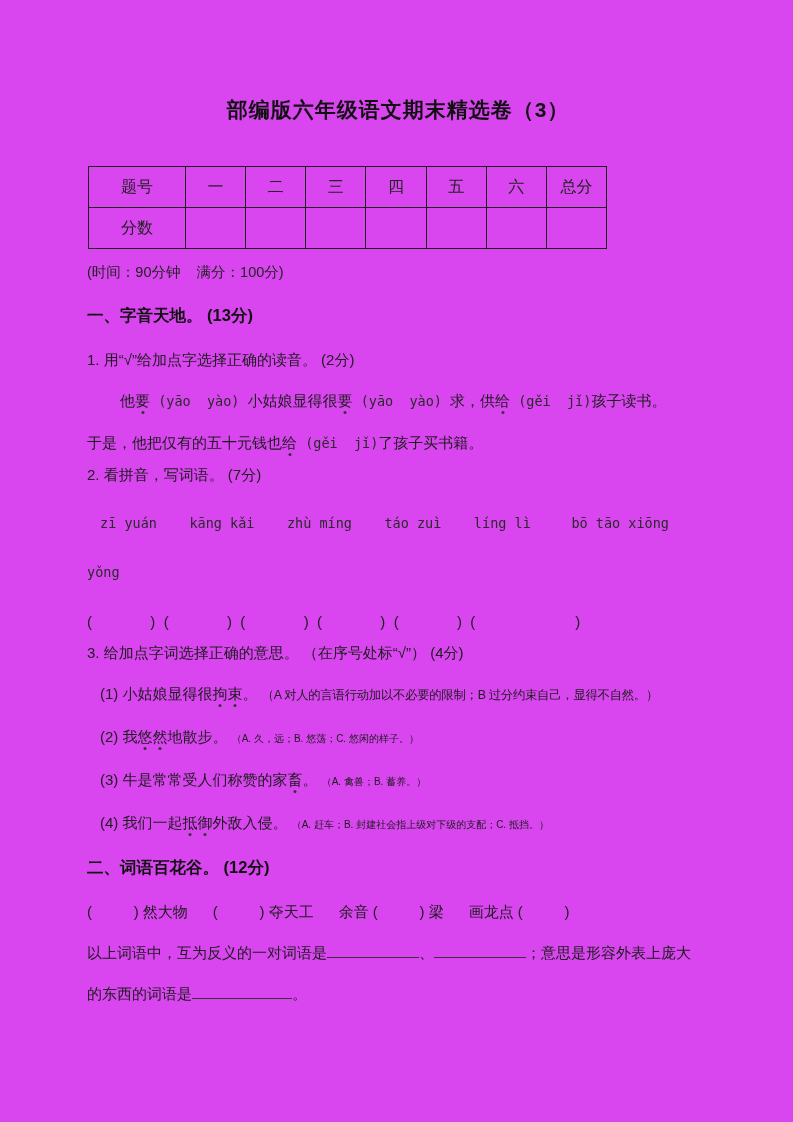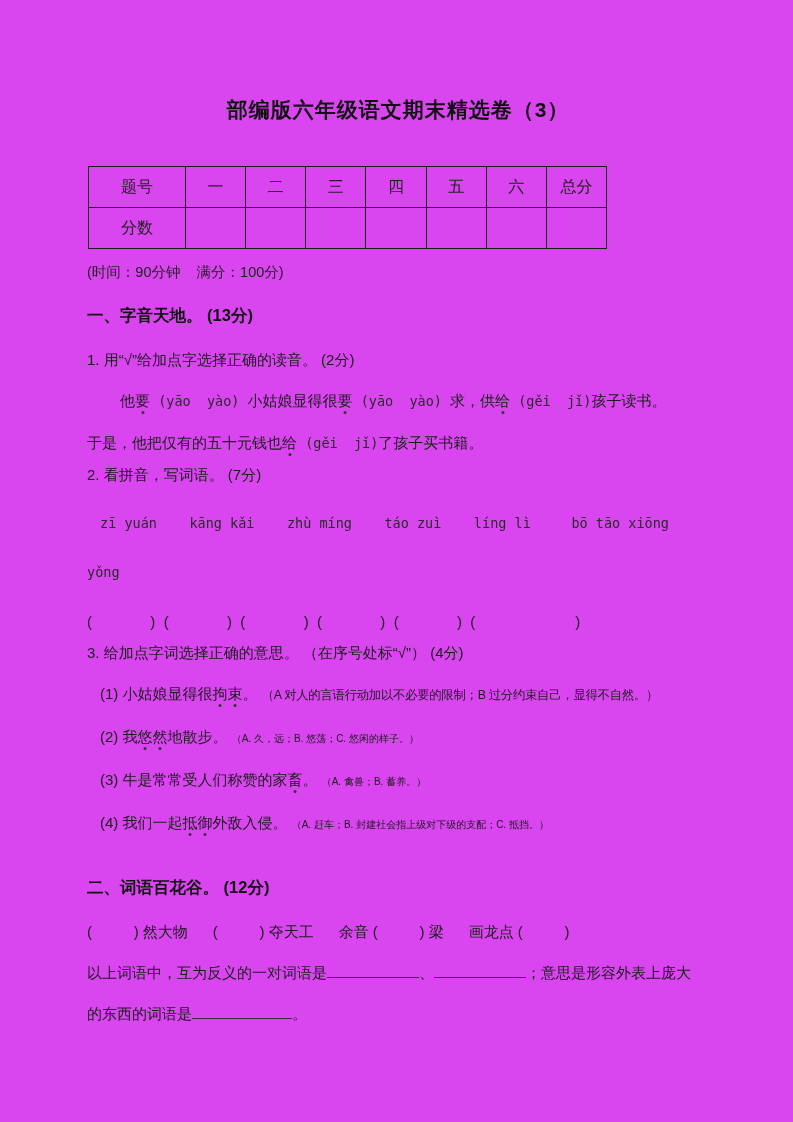--- a/index.html
+++ b/index.html
@@ -93,21 +93,21 @@
   <div class="line loose">3. 给加点字词选择正确的意思。 （在序号处标“√”） (4分)</div>
 
   <div class="line indent1"><span>(1) </span><span><span>小姑娘显得很</span><span class="dot-char">拘</span><span class="dot-char">束</span><span>。 </span></span><span class="options small">（A 对人的言语行动加以不必要的限制；B 过分约束自己，显得不自然。）</span></div>
 
   <div class="line indent1"><span>(2) </span><span><span>我</span><span class="dot-char">悠</span><span class="dot-char">然</span><span>地散步。 </span></span><span class="options">（A. 久，远；B. 悠荡；C. 悠闲的样子。）</span></div>
 
   <div class="line indent1"><span>(3) </span><span><span>牛是常常受人们称赞的家</span><span class="dot-char">畜</span><span>。 </span></span><span class="options">（A. 禽兽；B. 蓄养。）</span></div>
 
   <div class="line indent1"><span>(4) </span><span><span>我们一起</span><span class="dot-char">抵</span><span class="dot-char">御</span><span>外敌入侵。 </span></span><span class="options">（A. 赶车；B. 封建社会指上级对下级的支配；C. 抵挡。）</span></div>
 
-  <div class="sec-heading" style="margin-top:44px;">二、词语百花谷。 (12分)</div>
+  <div class="sec-heading" style="margin-top:24px;">二、词语百花谷。 (12分)</div>
 
   <div class="line">(          ) 然大物      (          ) 夺天工      余音 (          ) 梁      画龙点 (          )</div>
 
   <div class="line"><span>以上词语中，互为反义的一对词语是</span><span class="u-blank w1"></span><span>、</span><span class="u-blank w2"></span><span>；意思是形容外表上庞大</span></div>
 
   <div class="line"><span>的东西的词语是</span><span class="u-blank w3"></span><span>。</span></div>
 
 </div>
 
 </body></html>

